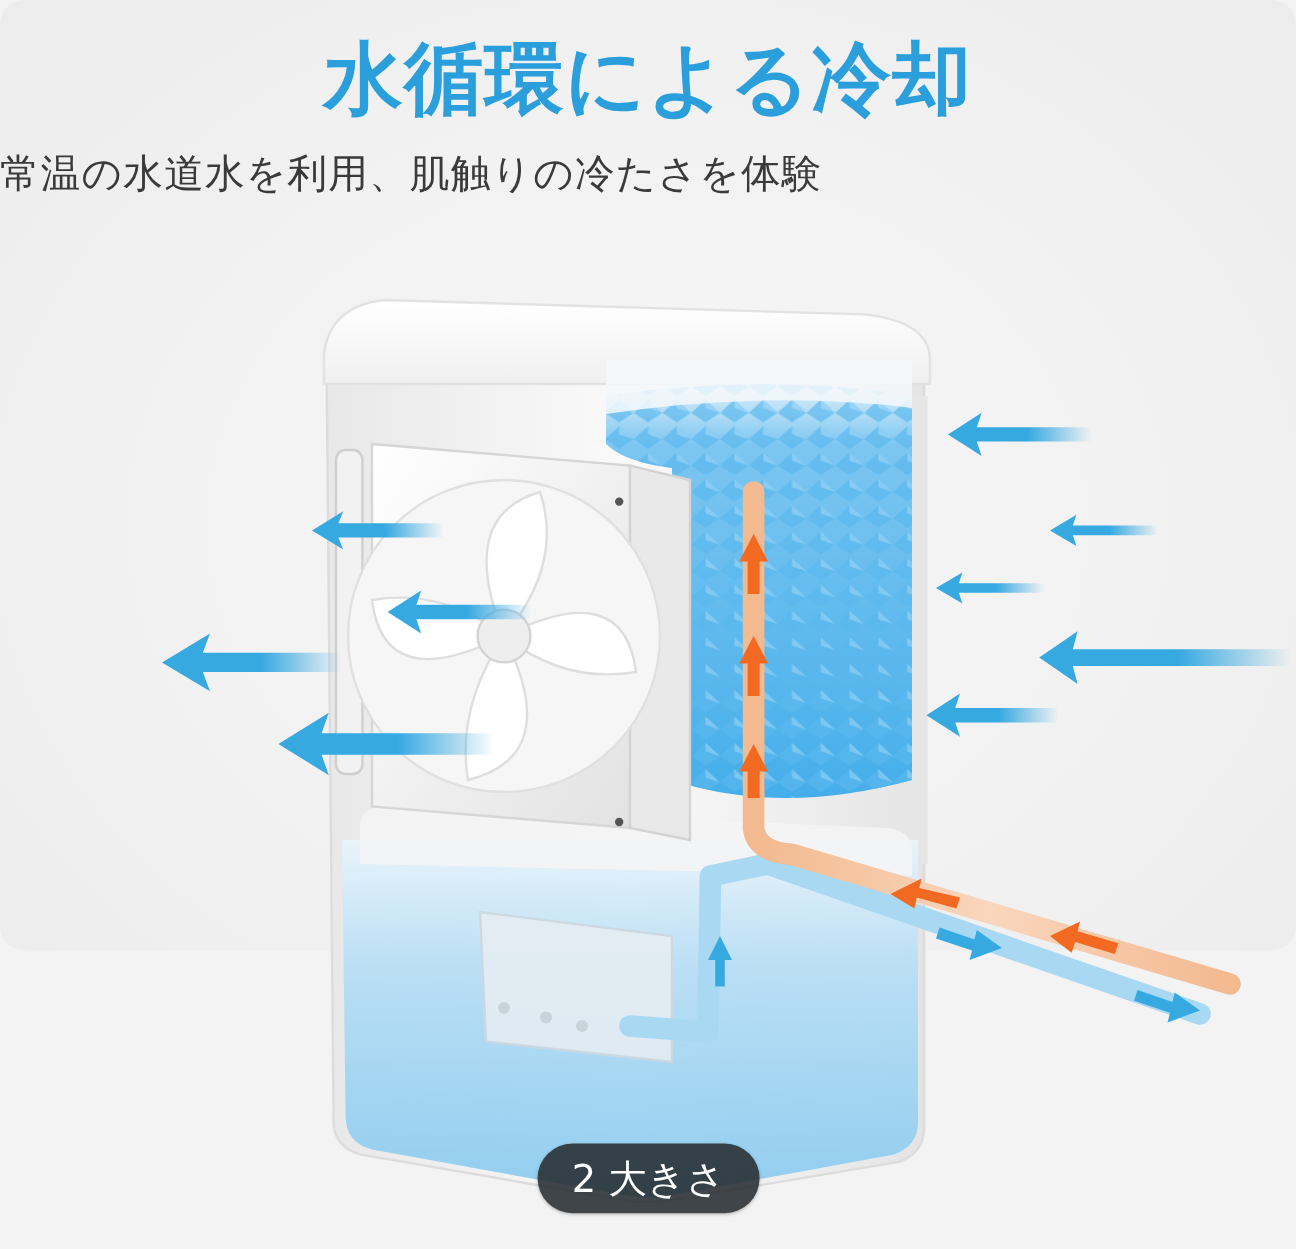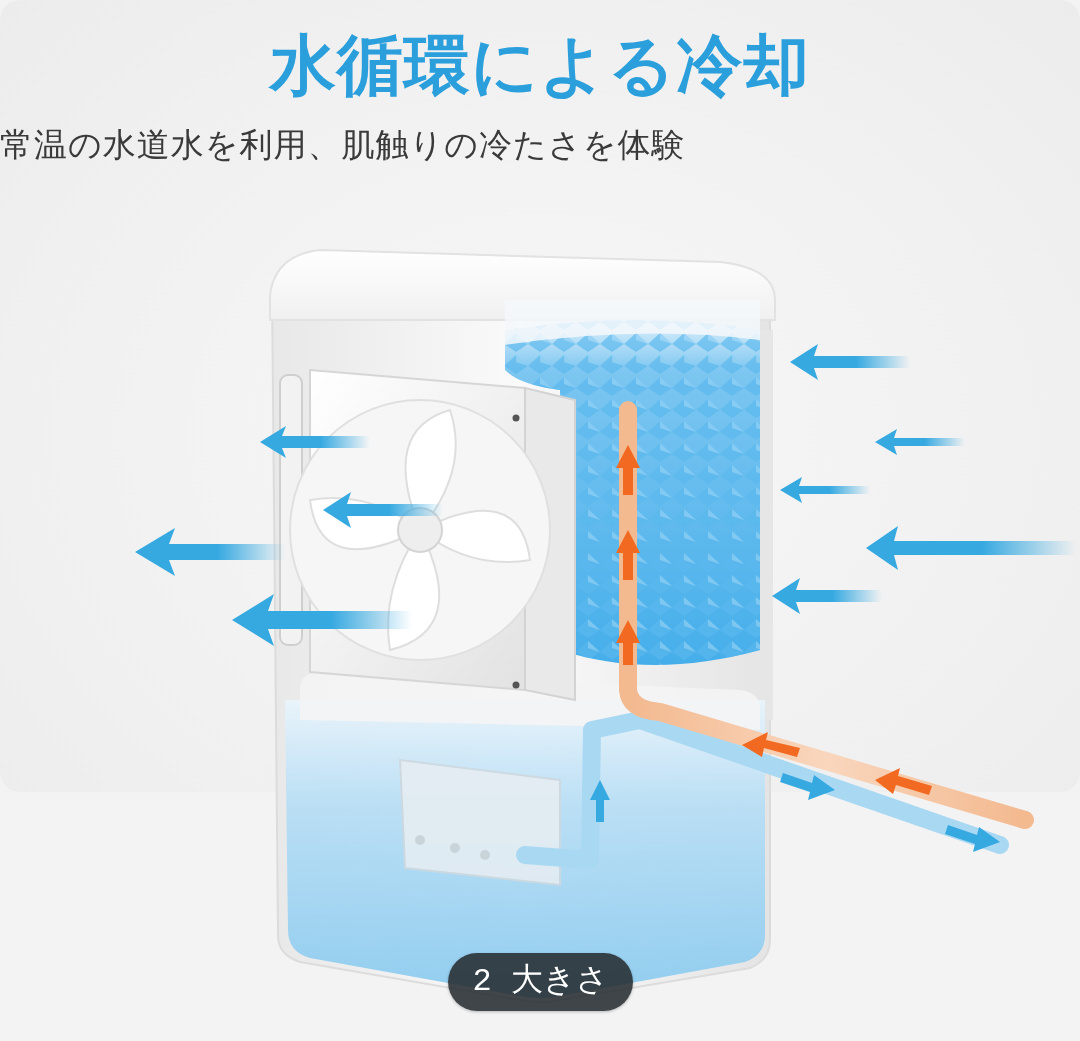--- a/index.html
+++ b/index.html
@@ -23,21 +23,20 @@
     position: absolute; left: 0; width: 1080px; top: 120px;
     text-align: left; font-size: 33px; line-height: 50px; color: #3a3a3a;
     letter-spacing: 1px;
   }
   svg.diagram { position: absolute; left: 0; top: 0; }
   .badge {
     position: absolute; left: 448px; top: 953px; width: 185px; height: 58px;
     border-radius: 29px; background: rgba(38,44,48,0.88);
     color: #fff; font-size: 32px; line-height: 58px; text-align: center;
     box-shadow: 0 1px 3px rgba(0,0,0,0.25);
-    font-family: Liberation Mono, monospace;
   }
 </style>
 </head>
 <body>
 
 <div class="stage">
 
   <div class="title" style="color: rgb(42, 159, 220);">水循環による冷却</div>
   <div class="subtitle" style="color: rgb(58, 58, 58);">常温の水道水を利用、肌触りの冷たさを体験</div>
 

